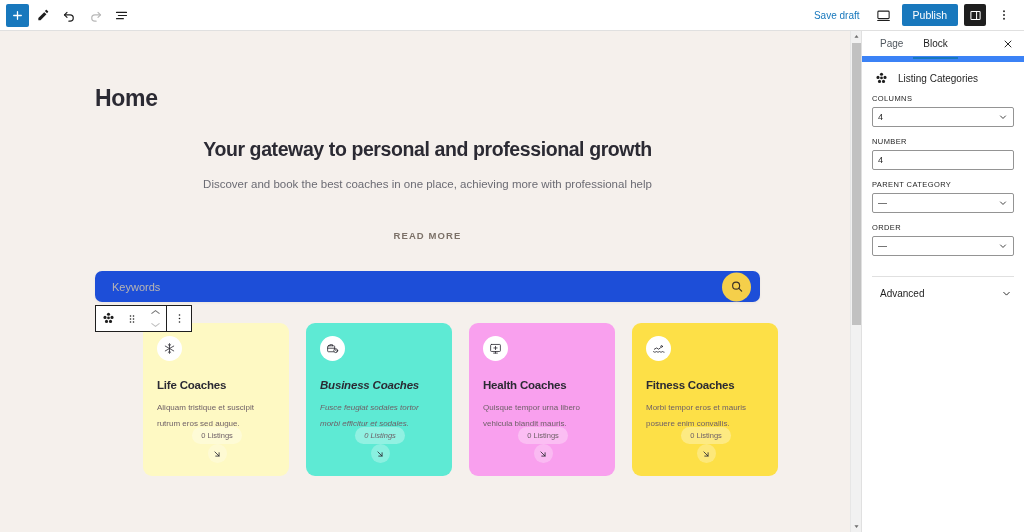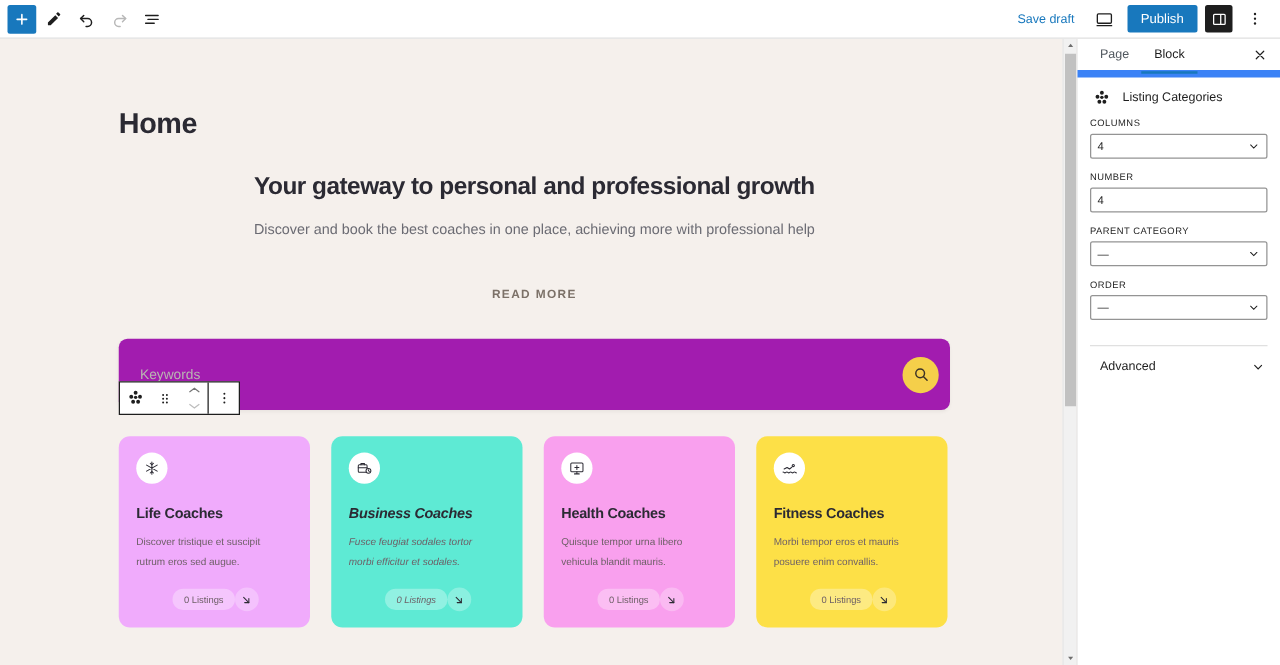--- a/index.html
+++ b/index.html
@@ -79,22 +79,22 @@
     flex: 1; height: 1px;
     background-image: linear-gradient(to right, #c9bfb8 45%, rgba(255,255,255,0) 0%);
     background-size: 5px 1px; background-repeat: repeat-x;
   }
   .readmore .label {
     font-size: 9.5px; color: #7c7168; letter-spacing: 1.1px; font-weight: 600;
   }
 
   
   .searchbar {
-    position: relative; background: #a21caf; border-radius: 7px;
-    height: 57px; display: flex; align-items: center;
+    position: relative; background: #1d4ed8; border-radius: 7px;
+    height: 31px; display: flex; align-items: center;
     padding: 0 10px 0 17px; margin-bottom: 21px;
     box-shadow: 0 1px 3px rgba(0,0,0,0.05);
   }
   .search-ph { font-size: 11px; color: #b9b5b2; }
   .search-circle {
     position: absolute; right: 9px; top: 50%; transform: translateY(-50%);
     width: 29px; height: 29px; border-radius: 50%;
     background: #f5cf4a; display: flex; align-items: center; justify-content: center;
     cursor: pointer;
   }
@@ -126,21 +126,21 @@
   .card-title {
     font-size: 11.5px; font-weight: bold; color: #2b2a33;
     letter-spacing: -0.2px; margin-bottom: 9px;
   }
   .card-desc {
     font-size: 8px; color: #6d5f66; line-height: 1.95;
     width: 120px;
   }
   .card-foot {
     position: absolute; left: 14px; right: 12px; bottom: 13px;
-    display: flex; align-items: center; justify-content: center;
+    display: flex; align-items: center; justify-content: space-between; flex-direction: column;
   }
   .pill {
     font-size: 7.5px; color: #6d5f66;
     background: rgba(255,255,255,0.32);
     border-radius: 9px; padding: 4px 9px;
   }
   .arrow-circ {
     width: 19px; height: 19px; border-radius: 50%;
     background: rgba(255,255,255,0.28);
     display: flex; align-items: center; justify-content: center;
@@ -330,29 +330,29 @@
                     <circle cx="12" cy="5.5" r="1.5"></circle>
                     <circle cx="12" cy="12" r="1.5"></circle>
                     <circle cx="12" cy="18.5" r="1.5"></circle>
                   </svg>
               </button>
             </div>
           </div>
 
           <div class="cards">
 
-            <div class="card" style="background:#f0abfc;">
+            <div class="card" style="background:#fef9c3;margin-left:48px;">
               <div class="card-icon">
                 <svg width="13" height="13" viewBox="0 0 24 24" fill="none" stroke="#2b2a33" stroke-width="1.5" stroke-linecap="round">
                   <path d="M12 3v18M4.2 7.5l15.6 9M19.8 7.5l-15.6 9"></path>
                   <path d="M9.6 4.8L12 7l2.4-2.2M9.6 19.2L12 17l2.4 2.2"></path>
                 </svg>
               </div>
               <div class="card-title">Life Coaches</div>
-              <div class="card-desc">Discover tristique et suscipit rutrum eros sed augue.</div>
+              <div class="card-desc">Aliquam tristique et suscipit rutrum eros sed augue.</div>
               <div class="card-foot">
                 <div class="pill">0 Listings</div>
                 <div class="arrow-circ">
                   <svg width="10" height="10" viewBox="0 0 24 24" fill="none" stroke="#2b2a33" stroke-width="2" stroke-linecap="round" stroke-linejoin="round">
                       <path d="M7 7l10 10"></path>
                       <path d="M17 9v8h-8"></path>
                     </svg>
                 </div>
               </div>
             </div>

